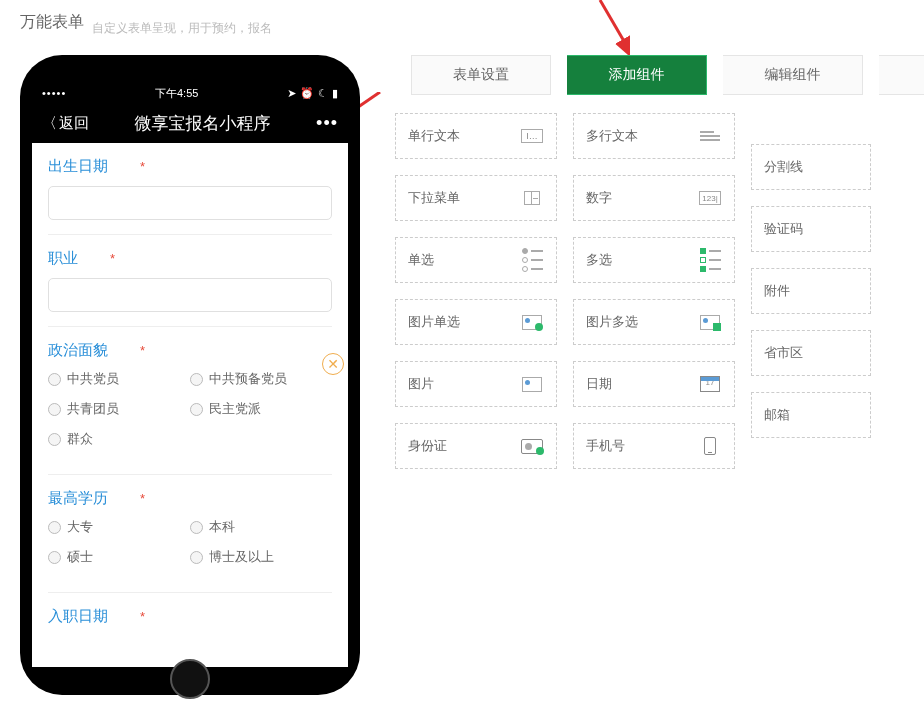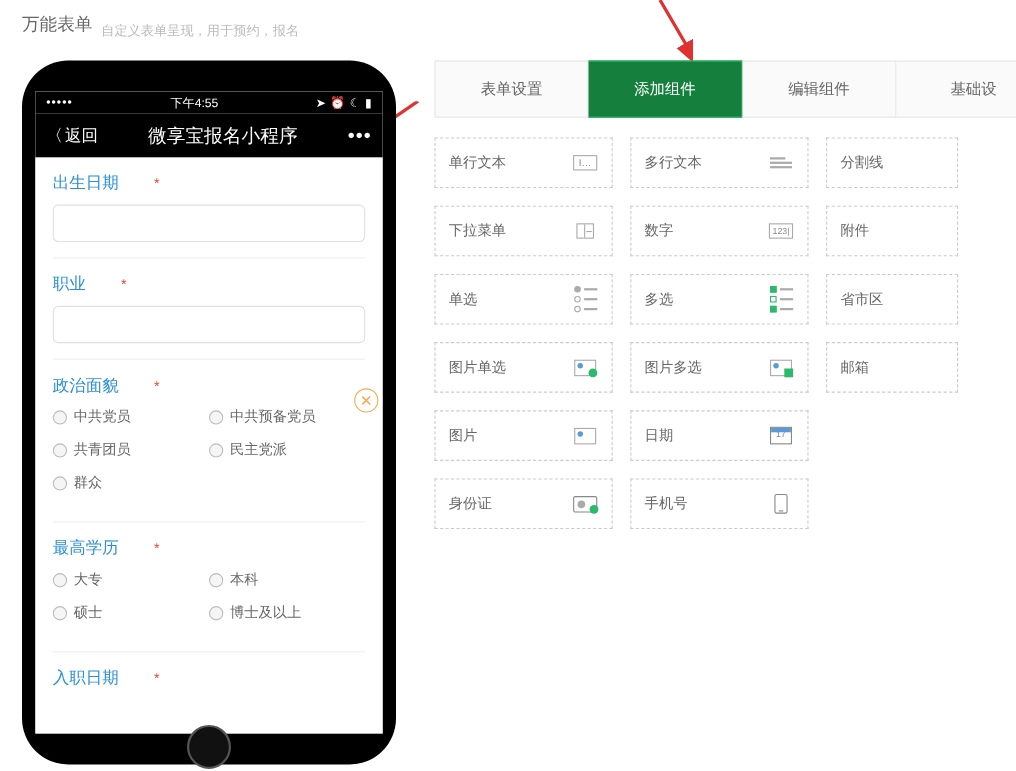--- a/index.html
+++ b/index.html
@@ -43,26 +43,26 @@
 
     .close-round { width: 22px; height: 22px; border-radius: 50%; border: 1px solid #f0ad4e; color: #f0ad4e; display: flex; align-items: center; justify-content: center; font-size: 14px; position: absolute; right: 4px; top: 210px; background: #fff; }
 
     
     .arrow { position: absolute; pointer-events: none; }
 
     
     .right-panel { position: absolute; left: 395px; top: 55px; right: 0; }
 
     .tabs { display: flex; font-size: 14px; }
-    .tab { flex: 1; min-width: 140px; height: 52px; display: flex; align-items: center; justify-content: center; border: 1px solid #e5e5e5; border-left: none; background: #fafafa; color: #666; cursor: pointer; }
+    .tab { flex: 1; min-width: 140px; height: 40px; display: flex; align-items: center; justify-content: center; border: 1px solid #e5e5e5; border-left: none; background: #fafafa; color: #666; cursor: pointer; margin-left: 16px; }
     .tab:first-child { border-left: 1px solid #e5e5e5; }
     .tab.active { background: #15803d; color: #fff; border-color: #2cb96b; }
     .tab:last-child { border-right: none; }
 
-    .comp-grid { display: flex; flex-wrap: wrap; gap: 16px; padding: 18px 0 0 0; }
+    .comp-grid { display: flex; flex-wrap: wrap; gap: 16px; padding: 18px 0 0 0; align-items: center; }
     .comp-col { display: flex; flex-direction: column; gap: 16px; }
     .comp-item { width: 162px; height: 46px; border: 1px dashed #ccc; display: flex; align-items: center; justify-content: space-between; padding: 0 12px; font-size: 13px; color: #666; cursor: pointer; background: #fff; }
     .comp-item.narrow { width: 120px; justify-content: flex-start; }
     .comp-icon { width: 24px; height: 18px; display: flex; align-items: center; justify-content: center; color: #888; }
 
     
     .ico-border { width: 22px; height: 14px; border: 1px solid #aaa; font-size: 9px; display: flex; align-items: center; justify-content: center; }
     .ico-lines { display: flex; flex-direction: column; gap: 2px; width: 20px; }
     .ico-lines span { height: 2px; background: #aaa; }
     .ico-lines span:first-child { width: 14px; }
@@ -339,20 +339,23 @@
             <span class="ico-phone"></span>
           </span>
         </div>
     </div>
 
     <div class="comp-col">
       <div class="comp-item narrow">
           <span>分割线</span>
         </div>
       <div class="comp-item narrow">
+          <span>验证码</span>
+        </div>
+      <div class="comp-item narrow">
           <span>附件</span>
         </div>
       <div class="comp-item narrow">
           <span>省市区</span>
         </div>
       <div class="comp-item narrow">
           <span>邮箱</span>
         </div>
     </div>
   </div>

